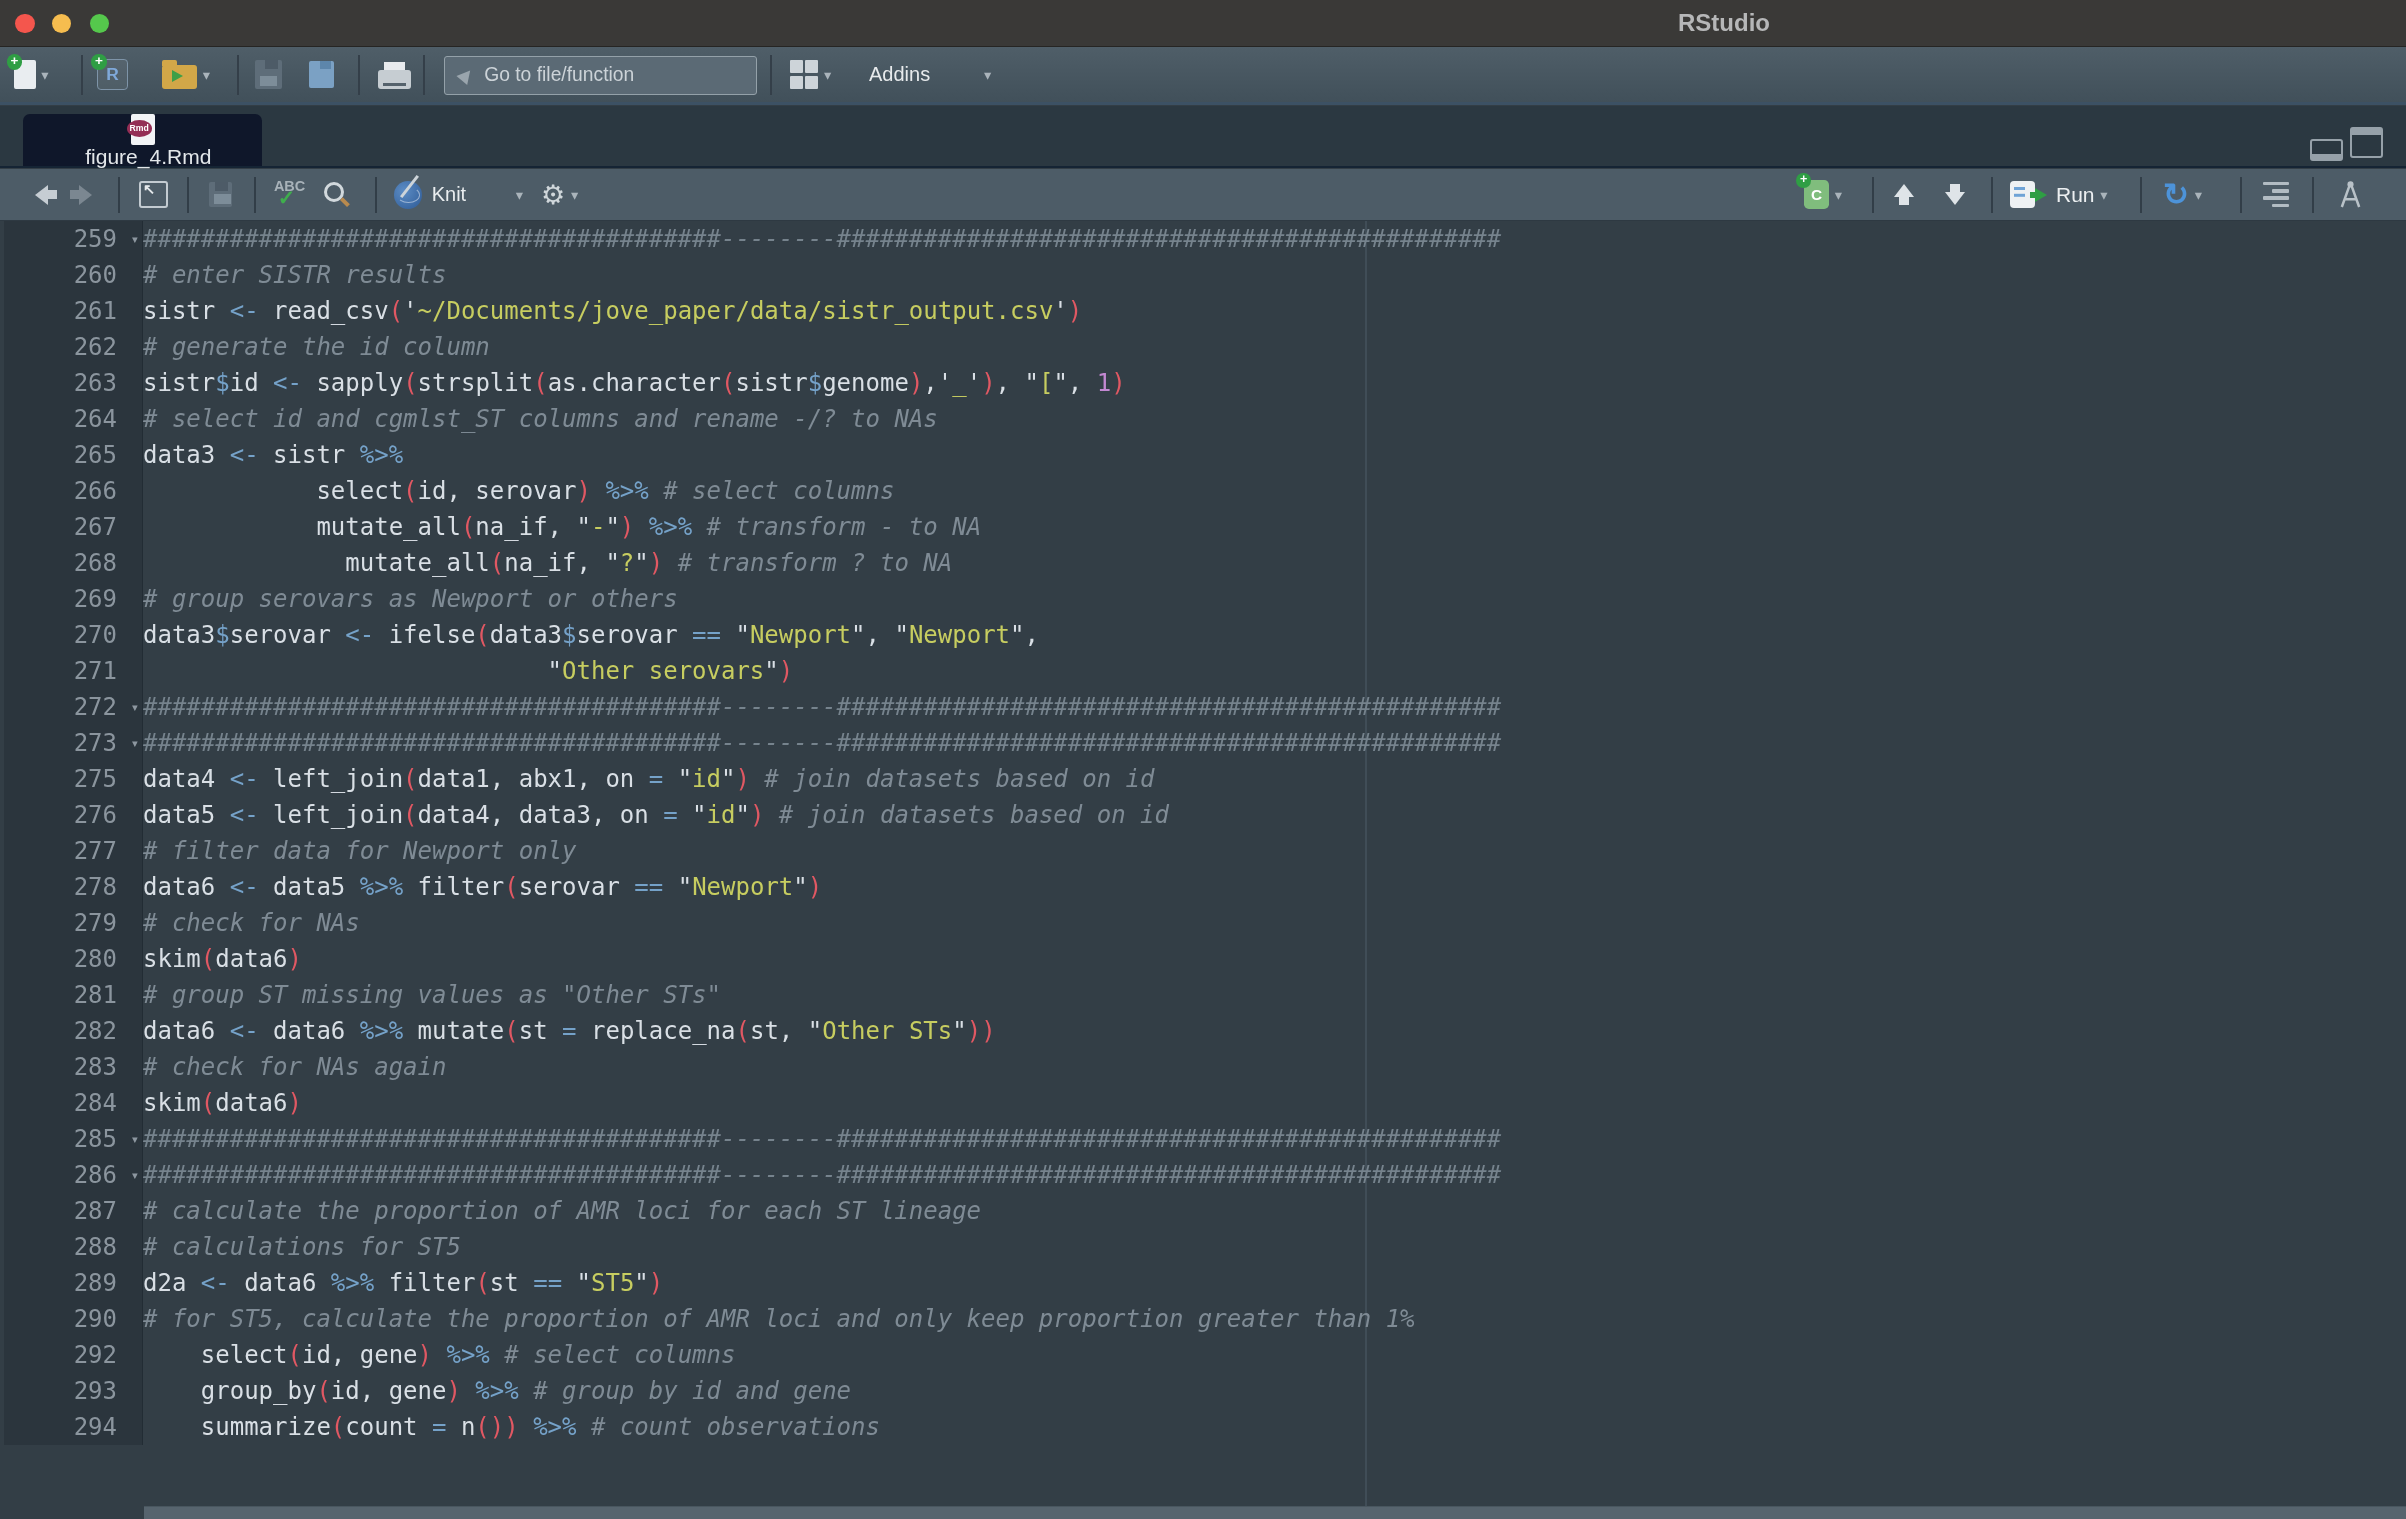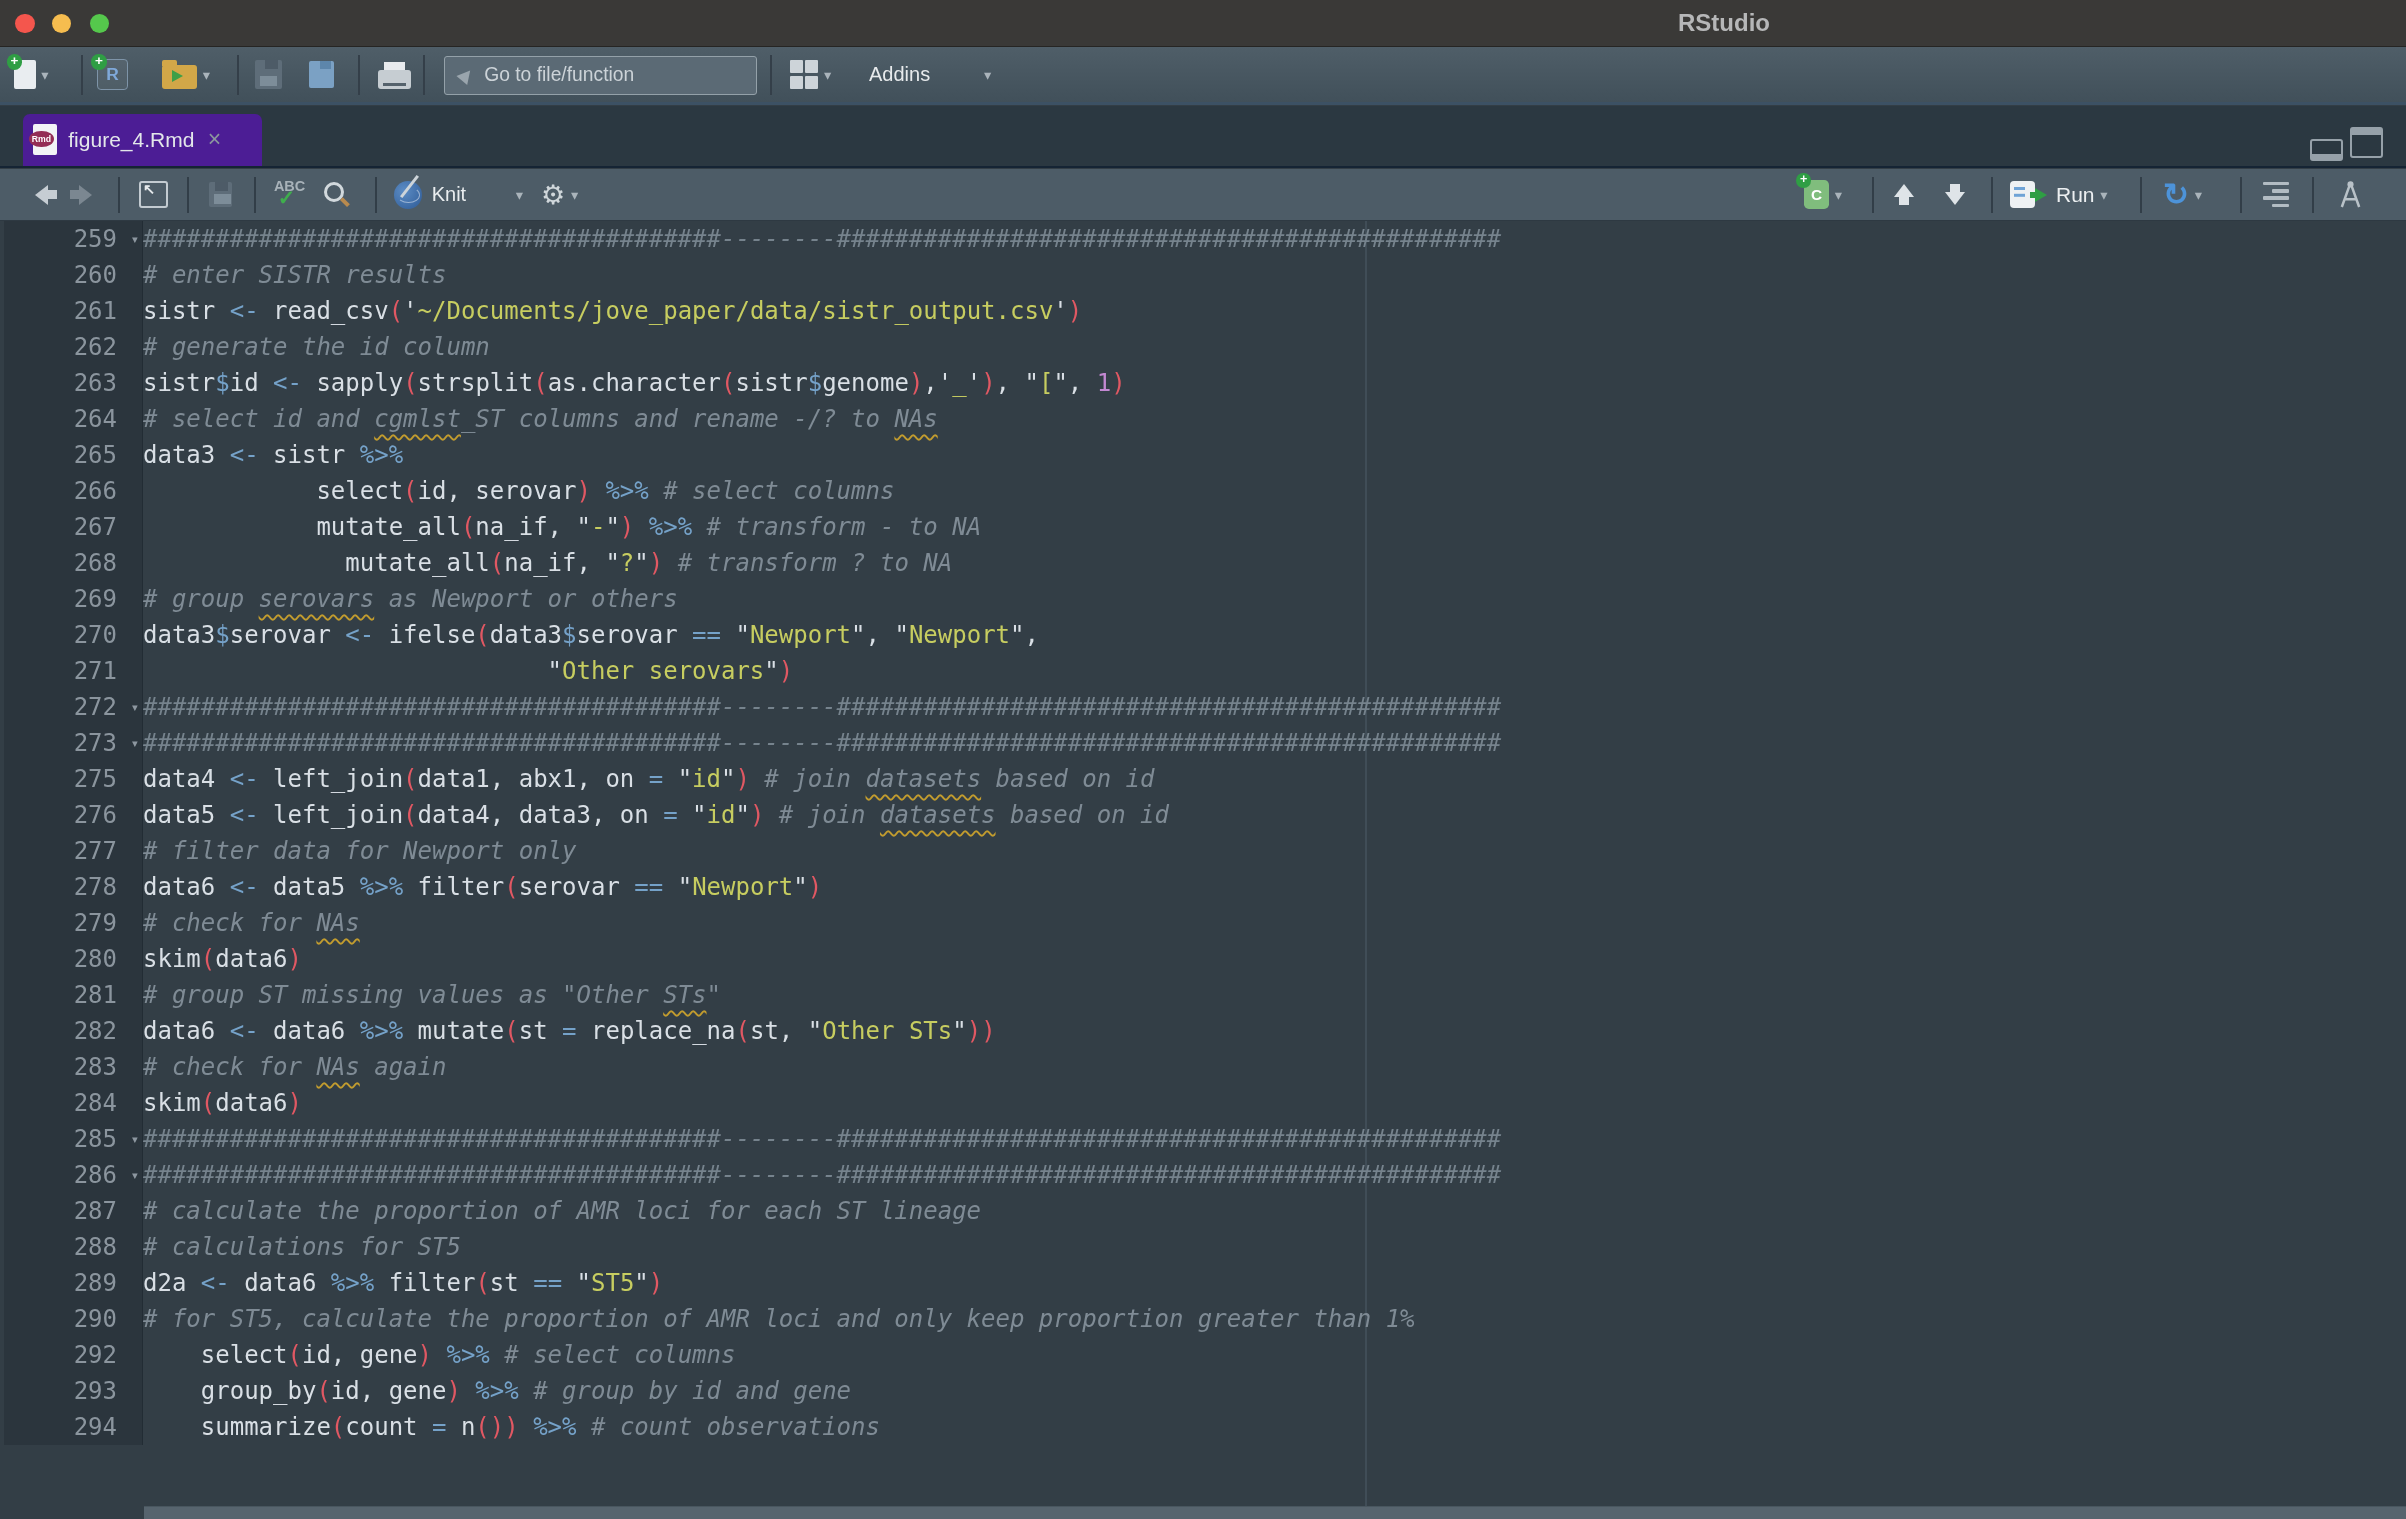--- a/index.html
+++ b/index.html
@@ -44,22 +44,22 @@
     display:flex;align-items:center;}
   .goto-arrow{width:0;height:0;border-left:7.7px solid transparent;border-right:7.7px solid transparent;border-bottom:13.5px solid #9aa5ad;
     transform:rotate(40deg);margin:0 9.7px 0 13.5px;}
   .goto-box input{background:transparent;border:none;outline:none;color:#ccd3d8;font-size:19.3px;font-family:"Liberation Sans",sans-serif;width:232px;}
   .goto-box input::placeholder{color:#ccd3d8;opacity:1;}
   .grid-icon{display:grid;grid-template-columns:12.6px 12.6px;grid-template-rows:12.6px 12.6px;gap:2.9px;}
   .grid-icon div{background:#cdd4d9;border-radius:1px;}
   .addins-label{color:#e7eaec;font-size:20px;}
   
   .tab-bar{position:absolute;left:0;top:106px;width:2406px;height:60px;background:#2b3841;border-bottom:2.9px solid #152434;}
-  .tab{position:absolute;left:23px;top:7.7px;width:239px;height:52px;background:#4c1d95;border-radius:6.8px 6.8px 0 0;
-    display:flex;align-items:center;padding:0 9.7px;box-sizing:border-box;}
+  .tab{position:absolute;left:23px;top:7.7px;width:239px;height:52px;background:#0f172a;border-radius:6.8px 6.8px 0 0;
+    display:flex;align-items:center;padding:0 9.7px;box-sizing:border-box;flex-direction:column;}
   .rmd-icon{position:relative;width:24px;height:31px;background:#f2f4f6;border-radius:1.9px;flex:0 0 auto;}
   .rmd-icon::before{content:"Rmd";position:absolute;left:-3.9px;top:6.8px;width:25px;height:16.4px;background:#942e55;border-radius:50%;
     color:#fff;font-size:8.7px;font-weight:700;text-align:center;line-height:16.4px;}
   .tab-label{color:#e3e7ea;font-size:21px;margin-left:11.6px;white-space:nowrap;}
   .tab-close{color:#8b969e;font-size:23px;margin-left:13.5px;line-height:19.3px;}
   .pane-btn{position:absolute;top:21px;}
   .pane-min{left:2310px;width:29px;height:13.5px;border:2.9px solid #96a1a9;border-bottom-width:7.7px;border-radius:2.9px;margin-top:11.6px;}
   .pane-max{left:2350px;width:29px;height:21px;border:2.9px solid #96a1a9;border-top-width:8.7px;border-radius:2.9px;}
   
   .ed-toolbar{position:absolute;left:0;top:169px;width:2406px;height:51px;background:#4d5c67;border-bottom:1px solid #2e3942;}
@@ -110,21 +110,21 @@
   .gutter-cell .fold{position:absolute;right:2.9px;top:0;color:#8d97a0;font-size:14.5px;}
   pre.code-text{margin:0;font-family:"DejaVu Sans Mono",monospace;font-size:24px;line-height:36px;white-space:pre;}
   .tk-t{color:#d9dfe5;}
   .tk-o{color:#75a2c9;}
   .tk-s{color:#c7cd60;}
   .tk-q{color:#d9dfe5;}
   .tk-n{color:#c388d2;}
   .tk-p{color:#e15863;}
   .tk-c,.tk-u,.tk-d{color:#7f8b95;font-style:italic;}
   .tk-d{color:#76838d;}
-  .tk-u{text-decoration:underline;text-decoration-style:wavy;text-decoration-color:#c29c2e;text-decoration-thickness:1.9px;text-underline-offset:6.8px;text-decoration-skip-ink:none;}
+  .tk-u{text-decoration-style:wavy;text-decoration-color:#c29c2e;text-decoration-thickness:1.9px;text-underline-offset:6.8px;text-decoration-skip-ink:none;}
   .hscrollbar{position:absolute;left:140px;top:1285px;width:2266px;height:13.5px;background:#57646e;border-top:1px solid #49565f;}
 </style>
 </head>
 <body>
 
 <div class="titlebar">
   <div class="tl red"></div>
   <div class="tl yellow"></div>
   <div class="tl green"></div>
   <span class="win-title">RStudio</span>

